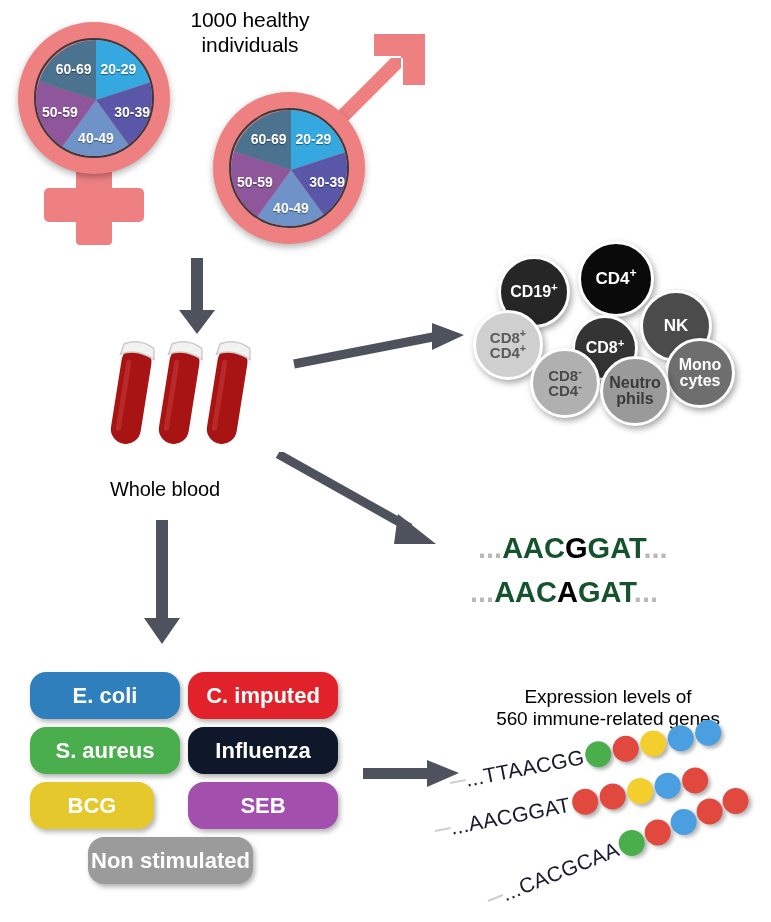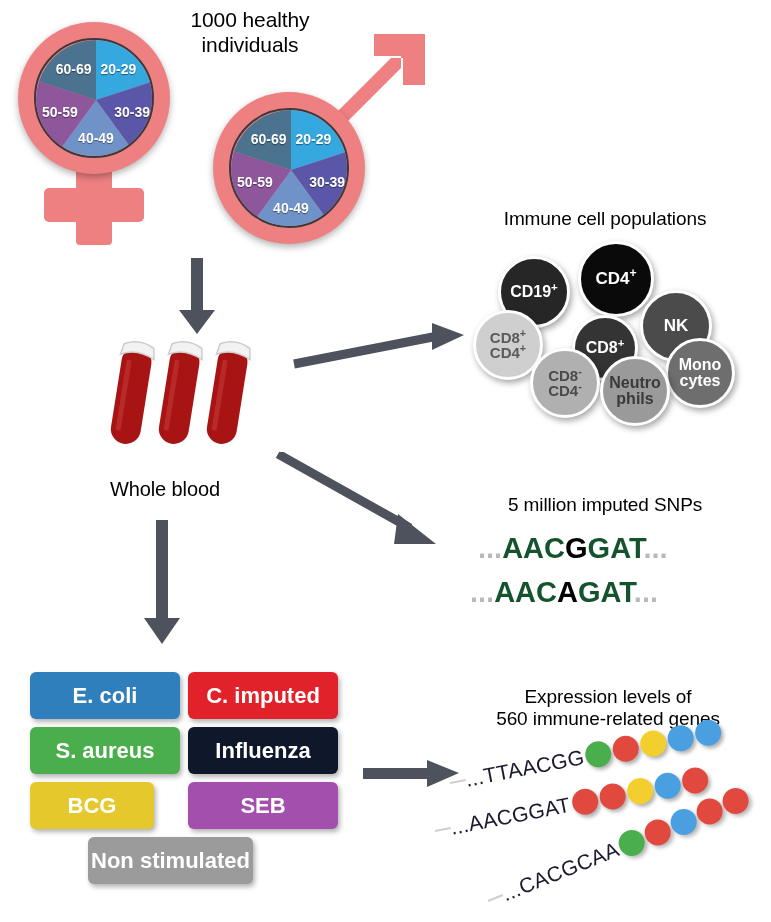--- a/index.html
+++ b/index.html
@@ -37,21 +37,21 @@
   .cell span sup{font-size:.72em;vertical-align:super;line-height:0;}
 
   
   .snp-row{position:absolute;white-space:pre;font-weight:bold;
            font-family:"Liberation Sans",sans-serif;}
   .snp-row i{font-style:normal;color:#b9b9b9;}
   .snp-row b{color:#000;}
   .snp-row u{text-decoration:none;color:#14532d;}
 
   
-  .pill{position:absolute;border-radius:6px;display:flex;
+  .pill{position:absolute;border-radius:16px;display:flex;
         align-items:center;justify-content:center;color:#fff;
         font-weight:bold;box-shadow:2px 3px 5px rgba(0,0,0,.30);}
 
   
   .strand{position:absolute;transform-origin:0 50%;
           display:flex;align-items:center;white-space:nowrap;}
   .seqtxt{font-weight:normal;color:#1a1a2e;letter-spacing:.3px;}
   .bead{border-radius:50%;box-shadow:2px 3px 4px rgba(0,0,0,.30);
         display:inline-block;}
   .leadline{display:inline-block;height:2px;background:#cfcfcf;}
@@ -152,21 +152,20 @@
   <svg class="arrow" style="left:276px;top:452px;" width="180" height="100">
     <line x1="2" y1="2" x2="134" y2="76" stroke="#4d525c" stroke-width="9"></line>
     <polygon points="122,62 160,92 118,92" fill="#4d525c"></polygon>
   </svg>
 
   <svg class="arrow" style="left:140px;top:520px;" width="44" height="126">
     <rect x="16" y="0" width="12" height="102" fill="#4d525c"></rect>
     <polygon points="4,98 40,98 22,124" fill="#4d525c"></polygon>
   </svg>
 
-  <div class="hd" style="left:455px;top:208px;width:300px;font-size:19px;">Immune cell populations</div>
 
   <div class="abs" id="cell-cluster" style="left:0;top:0;width:771px;height:460px;">
       <div class="cell" style="left: 498px; top: 256px; width: 72px; height: 72px; background: rgb(38, 38, 38); color: rgb(255, 255, 255); font-size: 16px;">
         <span>CD19<sup>+</sup></span>
       </div>
       <div class="cell" style="left: 578px; top: 241px; width: 76px; height: 76px; background: rgb(10, 10, 10); color: rgb(255, 255, 255); font-size: 17px;">
         <span>CD4<sup>+</sup></span>
       </div>
       <div class="cell" style="left: 640px; top: 290px; width: 72px; height: 72px; background: rgb(75, 75, 75); color: rgb(255, 255, 255); font-size: 17px;">
         <span>NK</span>
@@ -181,21 +180,20 @@
         <span>Mono<br>cytes</span>
       </div>
       <div class="cell" style="left: 530px; top: 348px; width: 70px; height: 70px; background: rgb(176, 176, 176); color: rgb(74, 74, 74); font-size: 15px;">
         <span>CD8<sup>-</sup><br>CD4<sup>-</sup></span>
       </div>
       <div class="cell" style="left: 600px; top: 356px; width: 70px; height: 70px; background: rgb(154, 154, 154); color: rgb(58, 58, 58); font-size: 16px;">
         <span>Neutro<br>phils</span>
       </div>
     </div>
 
-  <div class="hd" style="left:455px;top:494px;width:300px;font-size:19px;">5 million imputed SNPs</div>
   <div class="abs" id="snp-block" style="left:470px;top:532px;width:280px;height:90px;">
       <div class="snp-row" style="left: 8px; top: 0px; font-size: 29px;"><i>...</i><u>AAC</u><b>G</b><u>GAT</u><i>...</i></div>
       <div class="snp-row" style="left: 0px; top: 44px; font-size: 29px;"><i>...</i><u>AAC</u><b>A</b><u>GAT</u><i>...</i></div>
     </div>
 
   <div class="abs" id="stimuli-block" style="left:30px;top:672px;width:310px;height:220px;">
       <div class="pill" style="width: 150px; height: 47px; left: 0px; top: 0px; background: rgb(46, 127, 187); font-size: 22px;">
         <span>E. coli</span>
       </div>
       <div class="pill" style="width: 150px; height: 47px; left: 158px; top: 0px; background: rgb(225, 34, 42); font-size: 22px;">

